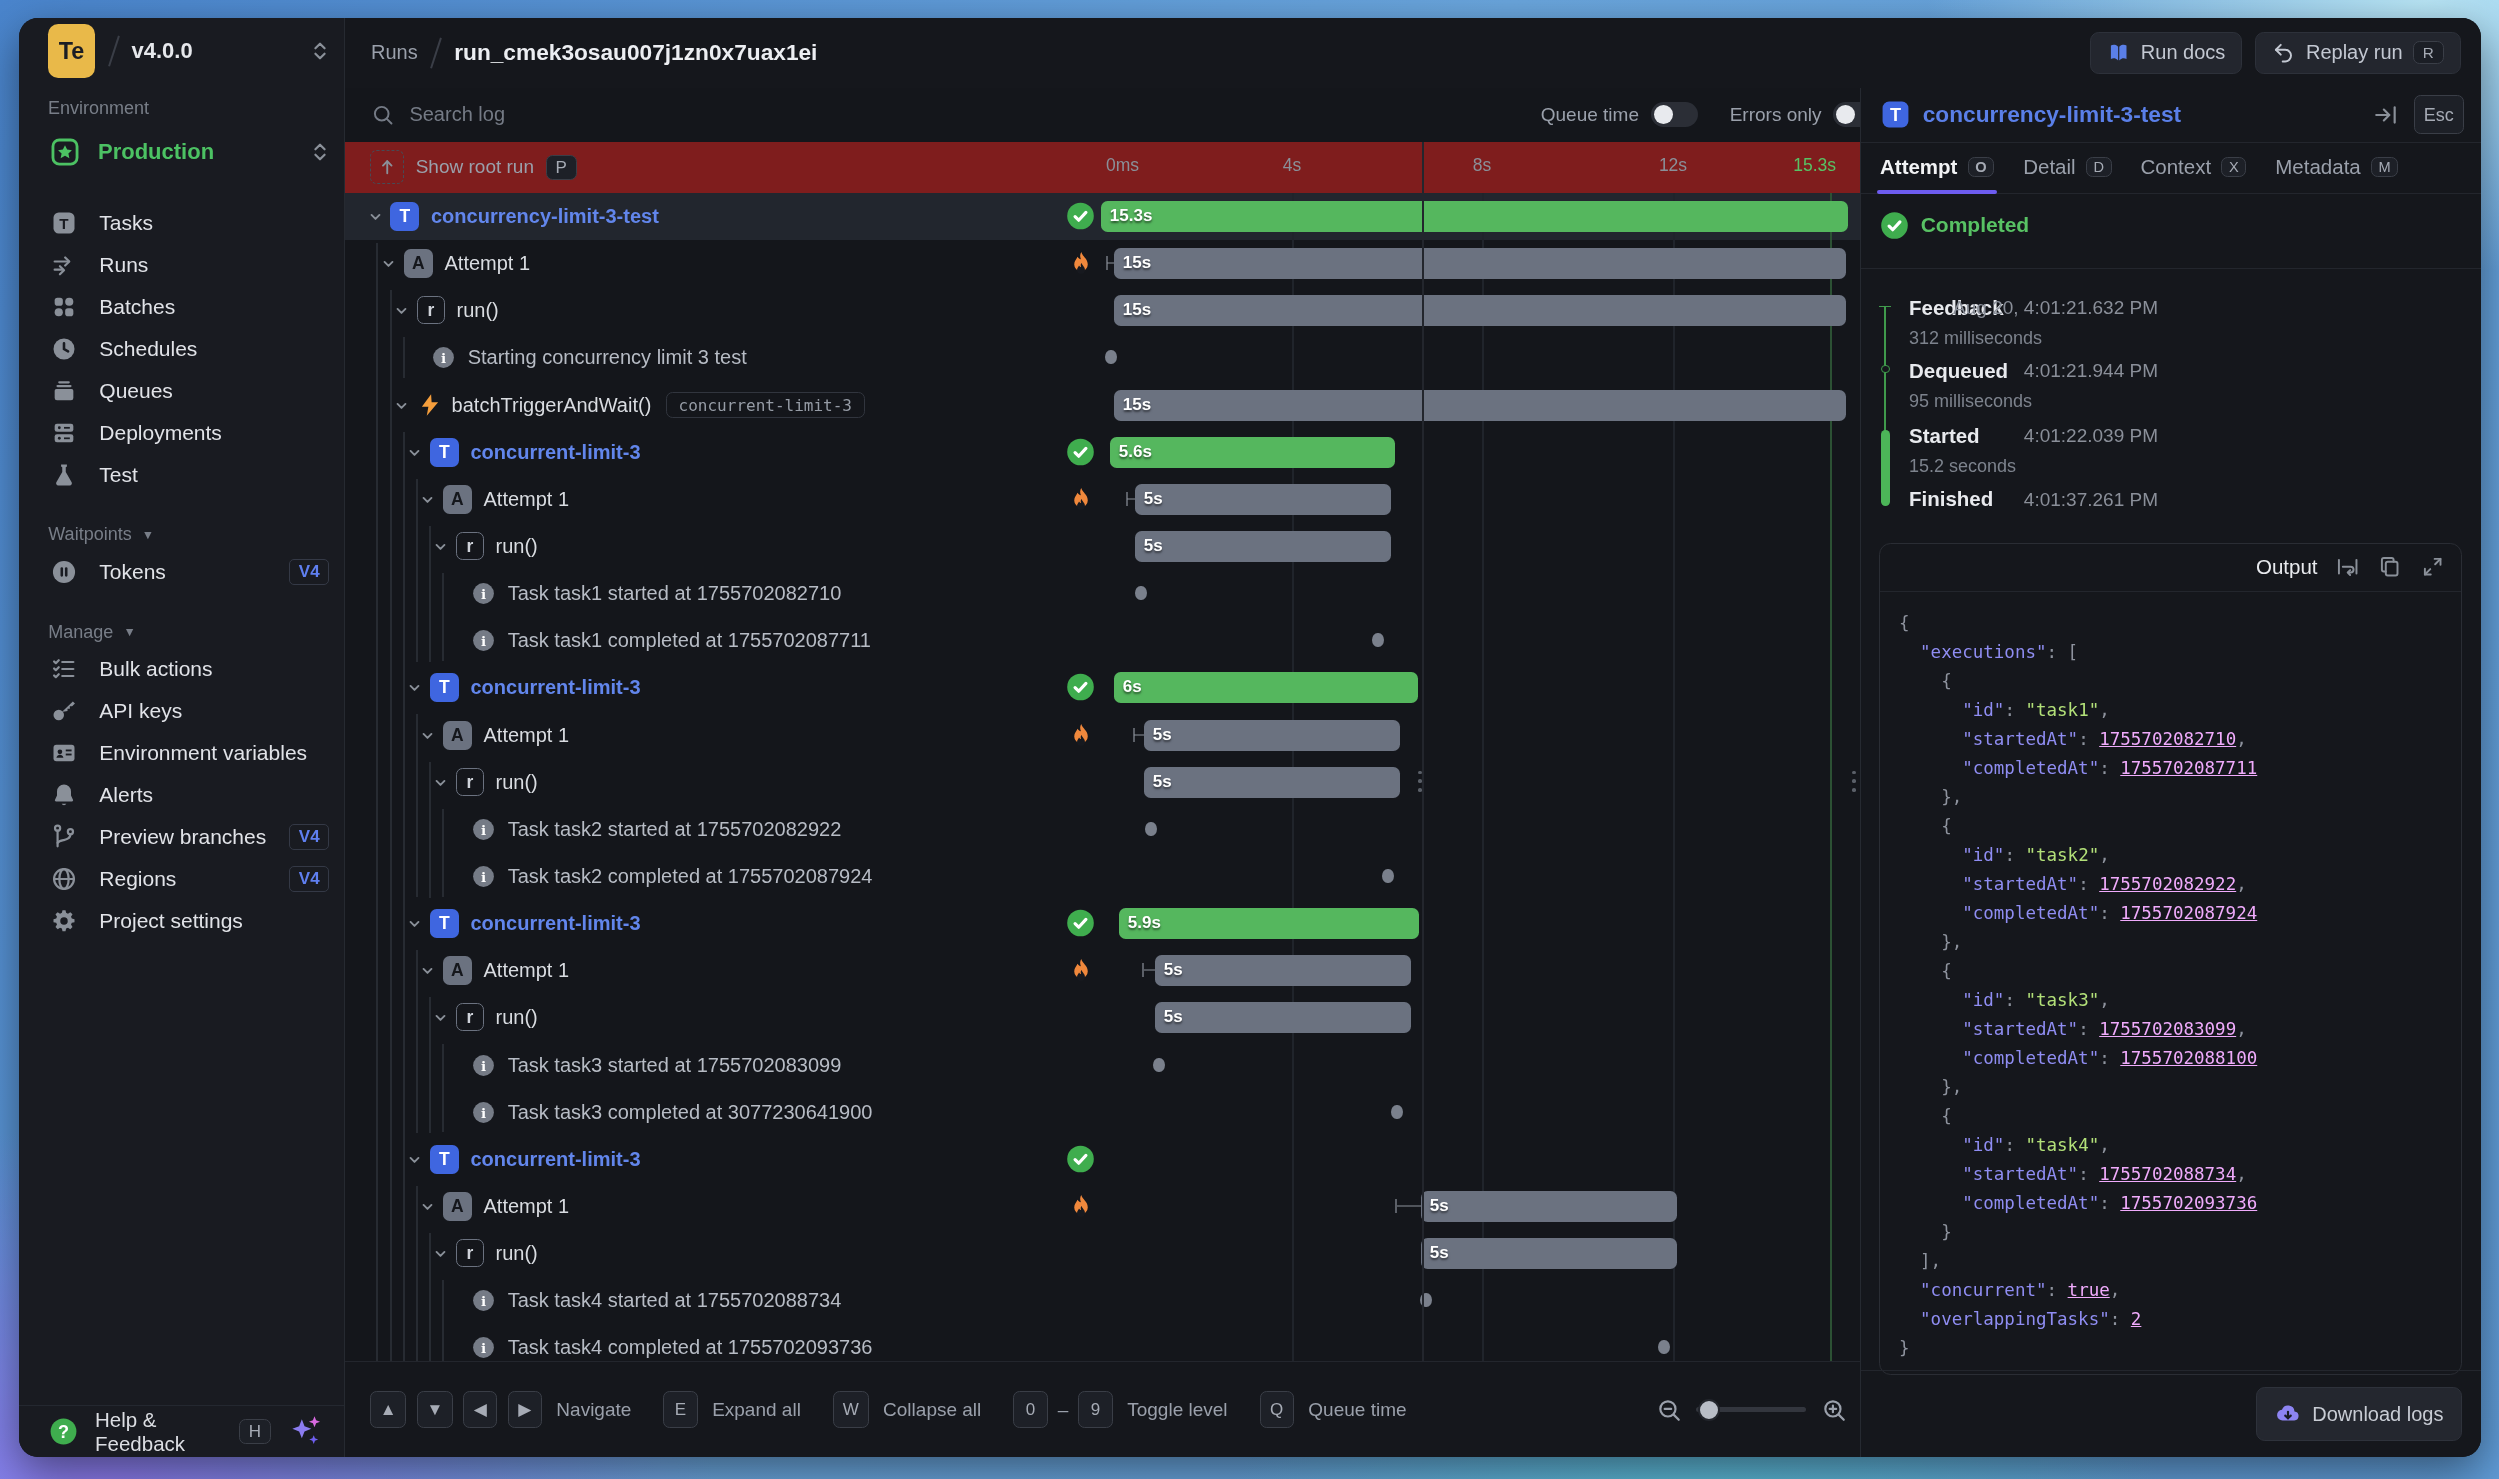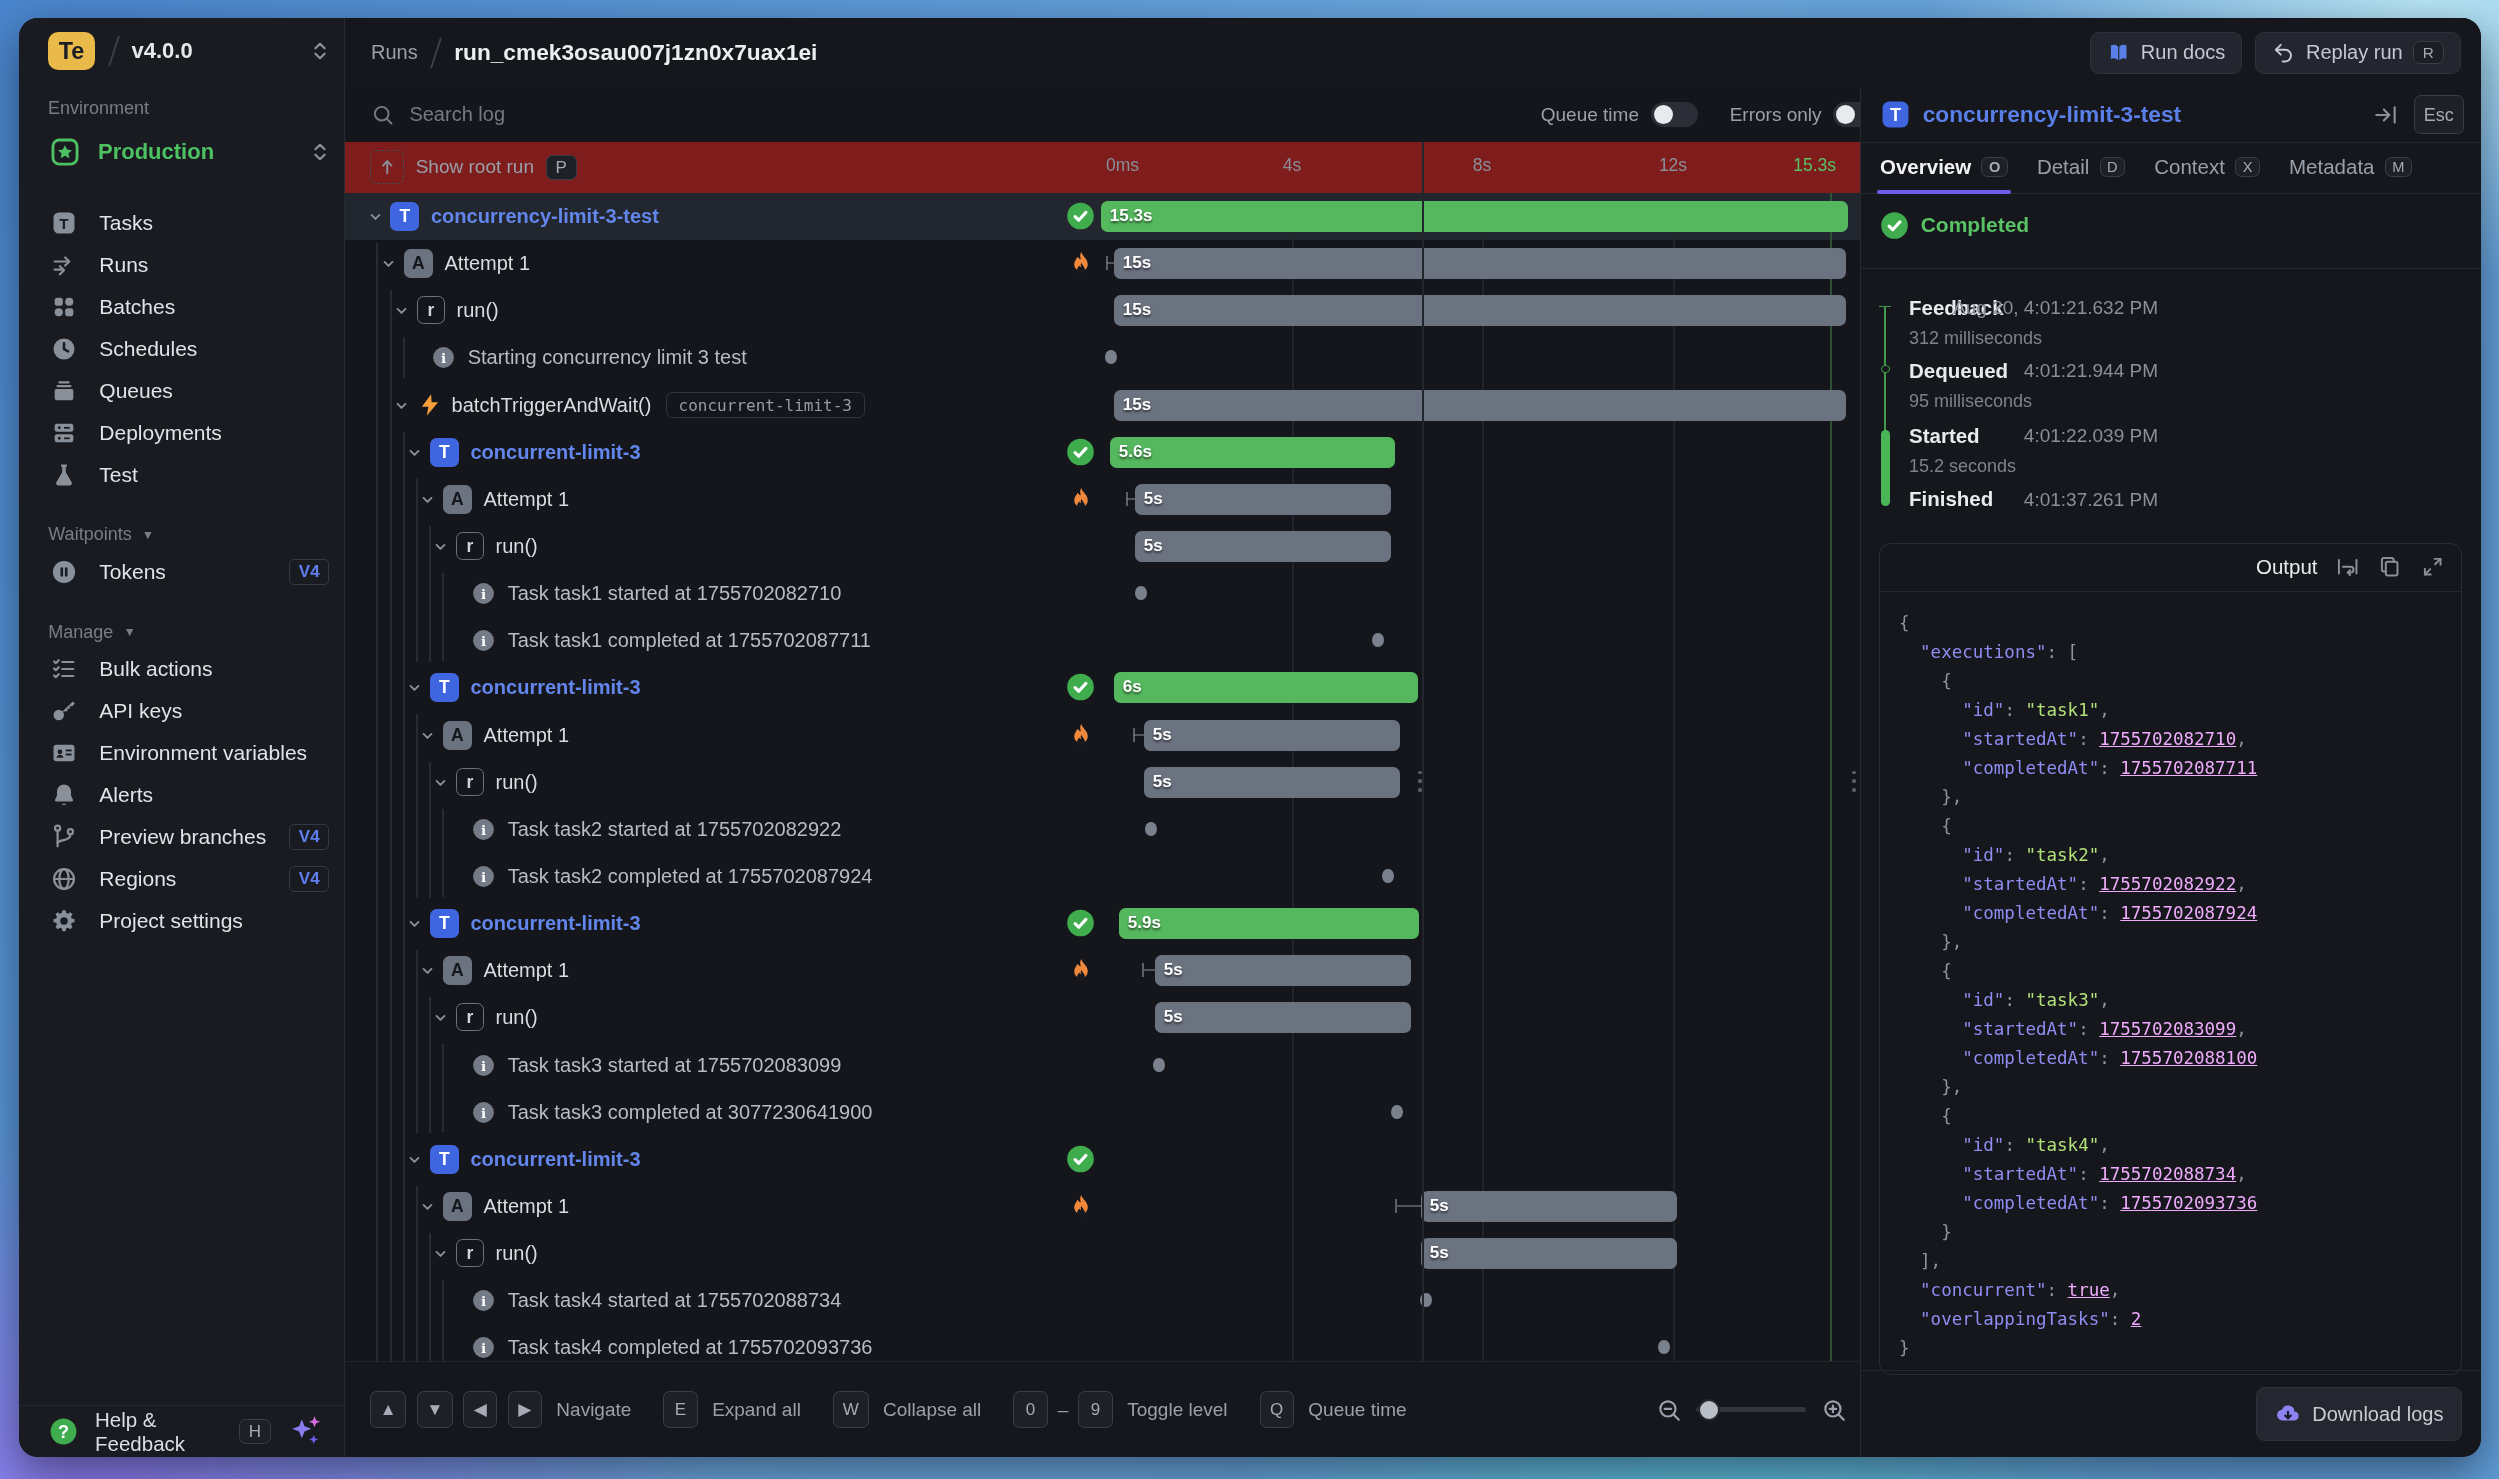--- a/index.html
+++ b/index.html
@@ -11,21 +11,21 @@
       radial-gradient(1023px 585px at 4% 100%, #8b7aec, rgba(139,122,236,0) 60%),
       radial-gradient(877px 439px at 68% 104%, #58bfd4, rgba(88,191,212,0) 55%),
       linear-gradient(120deg,#4a85cd,#6aa6dd 45%,#5f9bd6 100%);}
   .window{position:absolute;left:19px;top:17.5px;right:19px;bottom:22px;background:#14161b;
     border-radius:19px;overflow:hidden;box-shadow:0 14.6px 44px rgba(0,0,0,.45);}
   .icon{display:inline-flex;align-items:center;justify-content:center;flex:none;}
   svg{display:block;}
   
   .sidebar{position:absolute;left:0;top:0;bottom:0;width:325px;background:#191b21;border-right:1.5px solid #262a31;}
   .side-top{position:absolute;left:0;top:0;right:0;height:67px;display:flex;align-items:center;padding:0 13px 0 29px;}
-  .logo{width:47px;height:38px;border-radius:10.2px;background:#e9b949;color:#1c1e24;font-weight:bold;
+  .logo{width:47px;height:54px;border-radius:10.2px;background:#e9b949;color:#1c1e24;font-weight:bold;
     font-size:23.4px;display:flex;align-items:center;justify-content:center;}
   .slash{width:1.5px;height:32px;background:#3a3e47;transform:rotate(18deg);margin:0 17.5px;}
   .version{color:#e6e8ec;font-size:22px;font-weight:600;flex:1;}
   .env-label{position:absolute;left:29px;top:80px;font-size:18px;color:#787e88;}
   .env-row{position:absolute;left:0;right:0;top:110px;height:48px;display:flex;align-items:center;padding:0 13px 0 29px;}
   .env-name{color:#4cc263;font-size:22px;font-weight:600;margin-left:16px;flex:1;}
   .navlist{position:absolute;left:7.3px;right:7.3px;top:184px;}
   .nav-item{height:42px;display:flex;align-items:center;padding:0 7.3px 0 22px;border-radius:7.3px;color:#e1e3e8;font-size:21px;}
   .nav-item .icon{width:32px;color:#8a9099;margin-right:19px;}
   .side-section-h{height:32px;display:flex;align-items:center;padding-left:22px;color:#787e88;font-size:18px;margin-top:23.4px;}
@@ -916,21 +916,21 @@
         <svg viewBox="0 0 24 24" width="26" height="26" fill="none" stroke="currentColor" stroke-width="2" stroke-linecap="round" stroke-linejoin="round">
               <line x1="3" y1="12" x2="15" y2="12"></line>
               <polyline points="10 7 15 12 10 17"></polyline>
               <line x1="20" y1="5" x2="20" y2="19"></line>
             </svg>
       </span>
       <kbd style="height:32px;font-size:18px;">Esc</kbd>
     </div>
     <div class="tabs" id="tabs">
           <div class="tab active">
-            <span>Overview</span>
+            <span>Attempt</span>
             <kbd>O</kbd>
           </div>
           <div class="tab">
             <span>Detail</span>
             <kbd>D</kbd>
           </div>
           <div class="tab">
             <span>Context</span>
             <kbd>X</kbd>
           </div>

